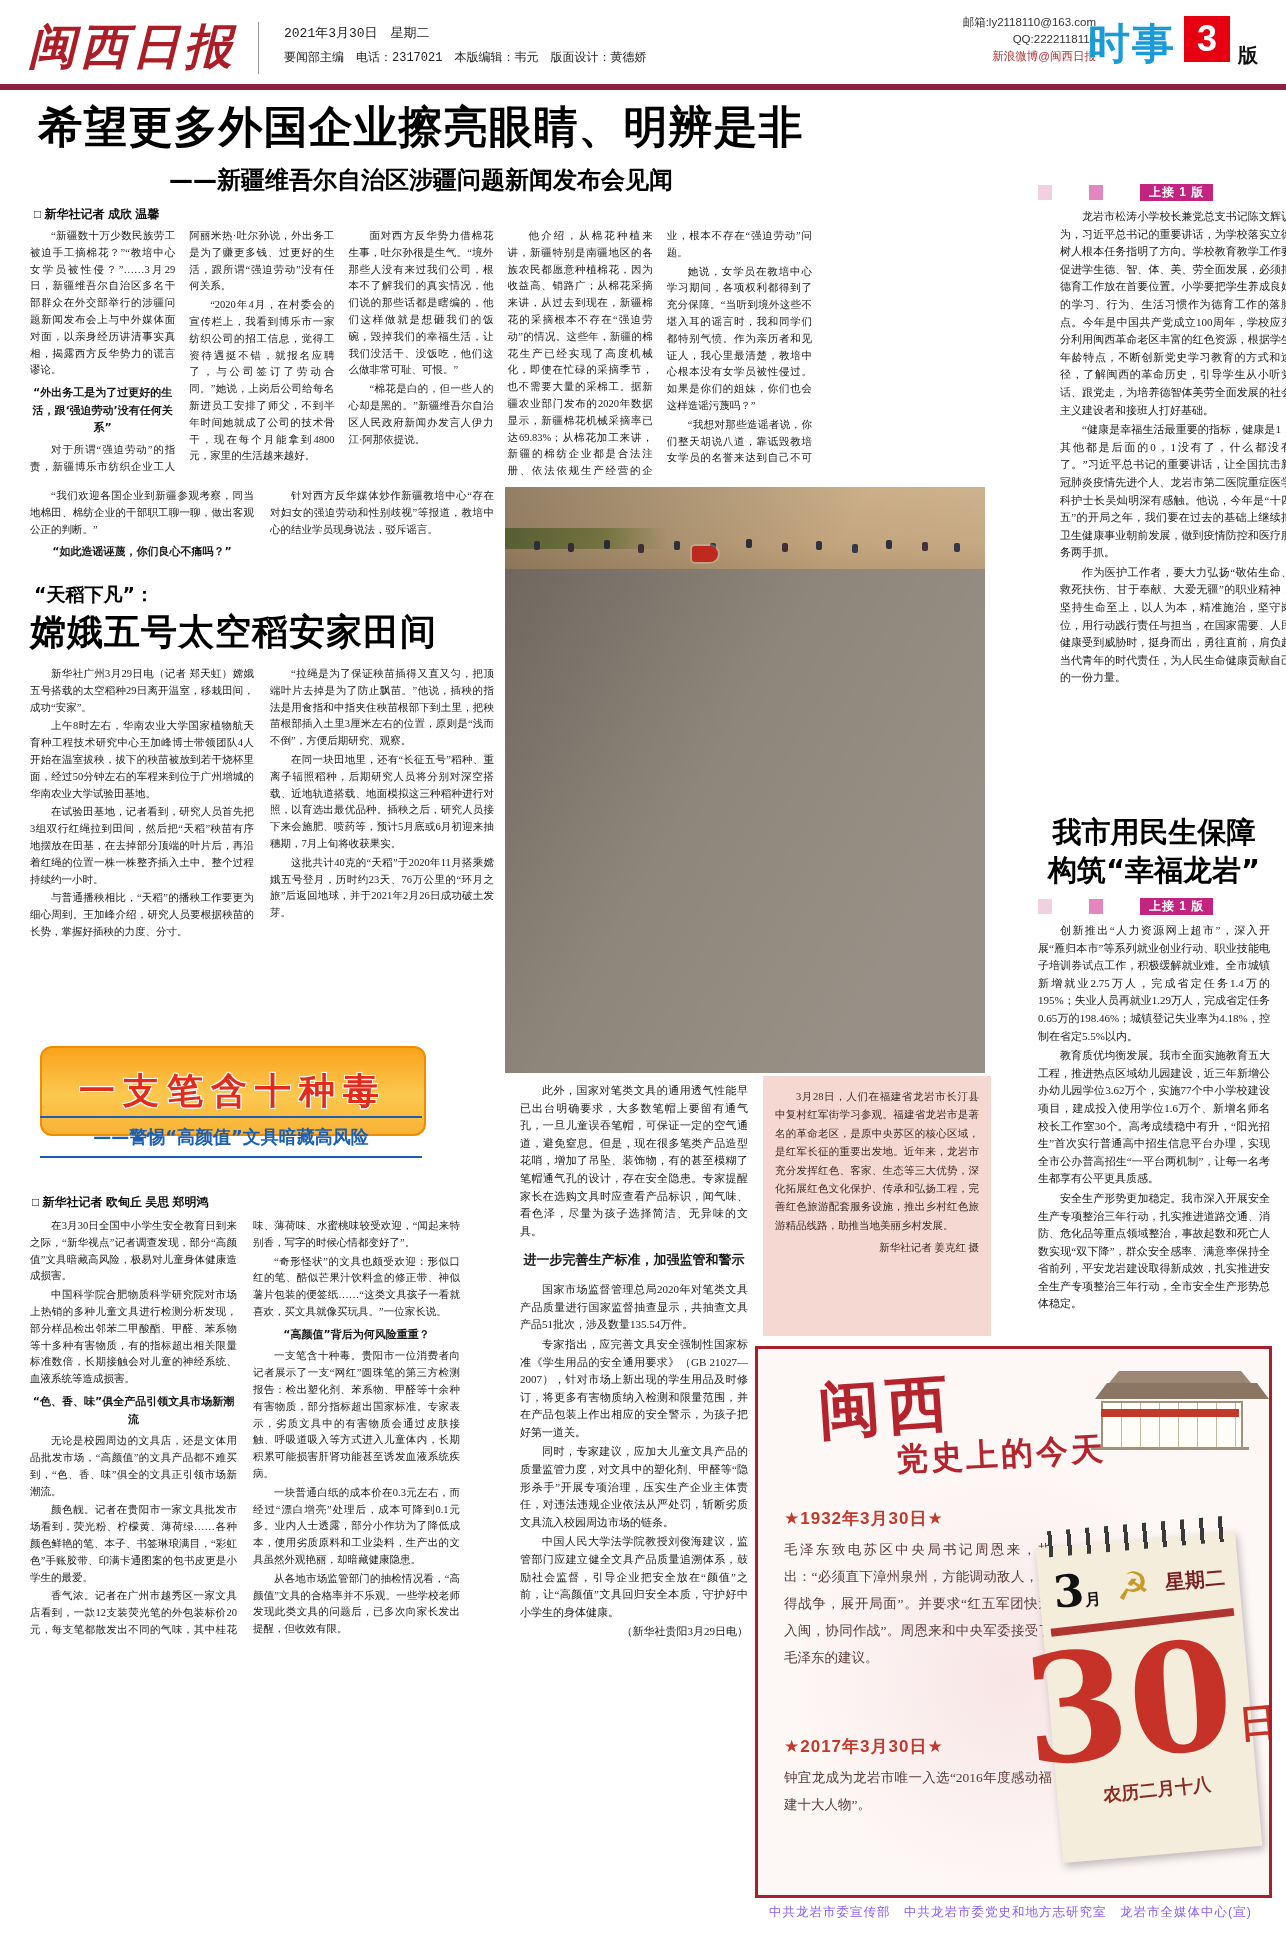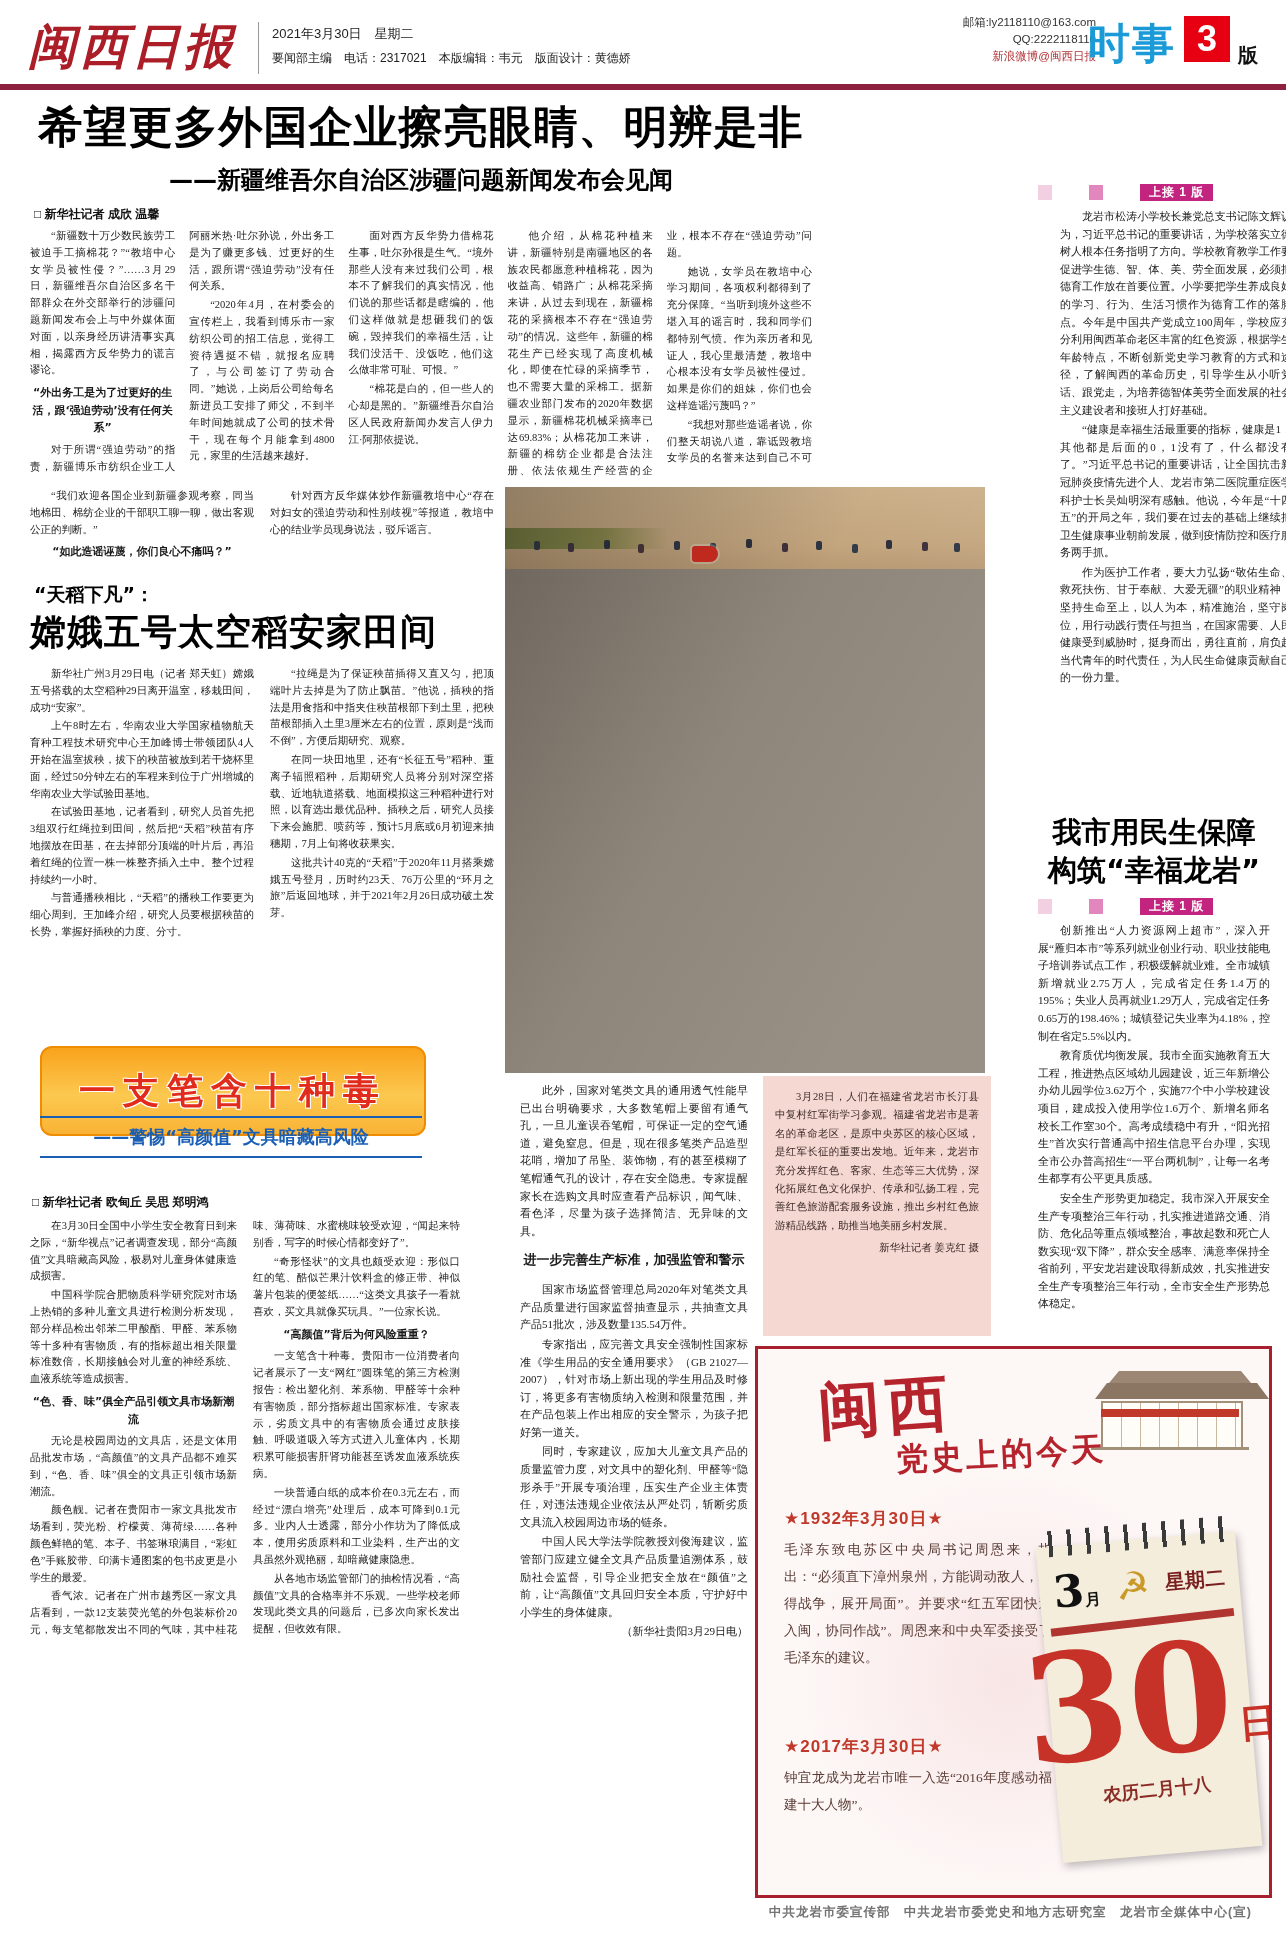--- a/index.html
+++ b/index.html
@@ -95,32 +95,32 @@
   .cal-month{font-size:44px;font-weight:900;color:#111;font-family:"DejaVu Serif",serif;}
   .cal-month small{font-size:16px;font-weight:700;}
   .cal-emblem{font-size:38px;color:#c9992a;line-height:1;}
   .cal-week{font-size:20px;font-weight:800;color:#7a1f1f;}
   .cal-bar{height:8px;background:#b03430;margin:4px 8px 0 8px;transform:rotate(-1.5deg);}
   .cal-day{display:flex;align-items:flex-end;justify-content:center;}
   .cal-day .num{font-size:150px;font-weight:900;color:#c63227;line-height:1.0;
        font-family:"DejaVu Serif","Liberation Serif",serif;}
   .cal-day .unit{font-size:38px;font-weight:900;color:#c63227;margin:0 0 18px 4px;}
   .cal-lunar{text-align:center;font-size:18px;font-weight:700;color:#8a2b25;margin-top:2px;transform:rotate(-1deg);}
-  .hist-footer{color:#737373;font-size:12.5px;text-align:center;letter-spacing:1px;font-weight:bold;}
+  .hist-footer{color:#8b5cf6;font-size:12.5px;text-align:center;letter-spacing:1px;}
 </style>
 </head>
 <body>
 
 <div id="page">
 
   <div class="abs" style="left:28px;top:16px;">
     <span class="logo">闽西日报</span>
   </div>
   <div class="abs mast-divider" style="left:258px;top:22px;"></div>
-  <div class="abs mast-info" style="left:272px;top:22px;">
+  <div class="abs mast-info" style="left:284px;top:22px;font-family:Liberation Mono, monospace;">
     <div>2021年3月30日　星期二</div>
     <div style="font-size:12px;">要闻部主编　电话：2317021　本版编辑：韦元　版面设计：黄德娇</div>
   </div>
   <div class="abs mast-contact" style="right:190px;top:14px;">
     <div>邮箱:ly2118110@163.com</div>
     <div>QQ:2222118110</div>
     <div style="color:#b03034;">新浪微博@闽西日报</div>
   </div>
   <div class="abs" style="right:28px;top:16px;display:flex;align-items:flex-start;gap:8px;">
     <span class="section-word">时事</span>

